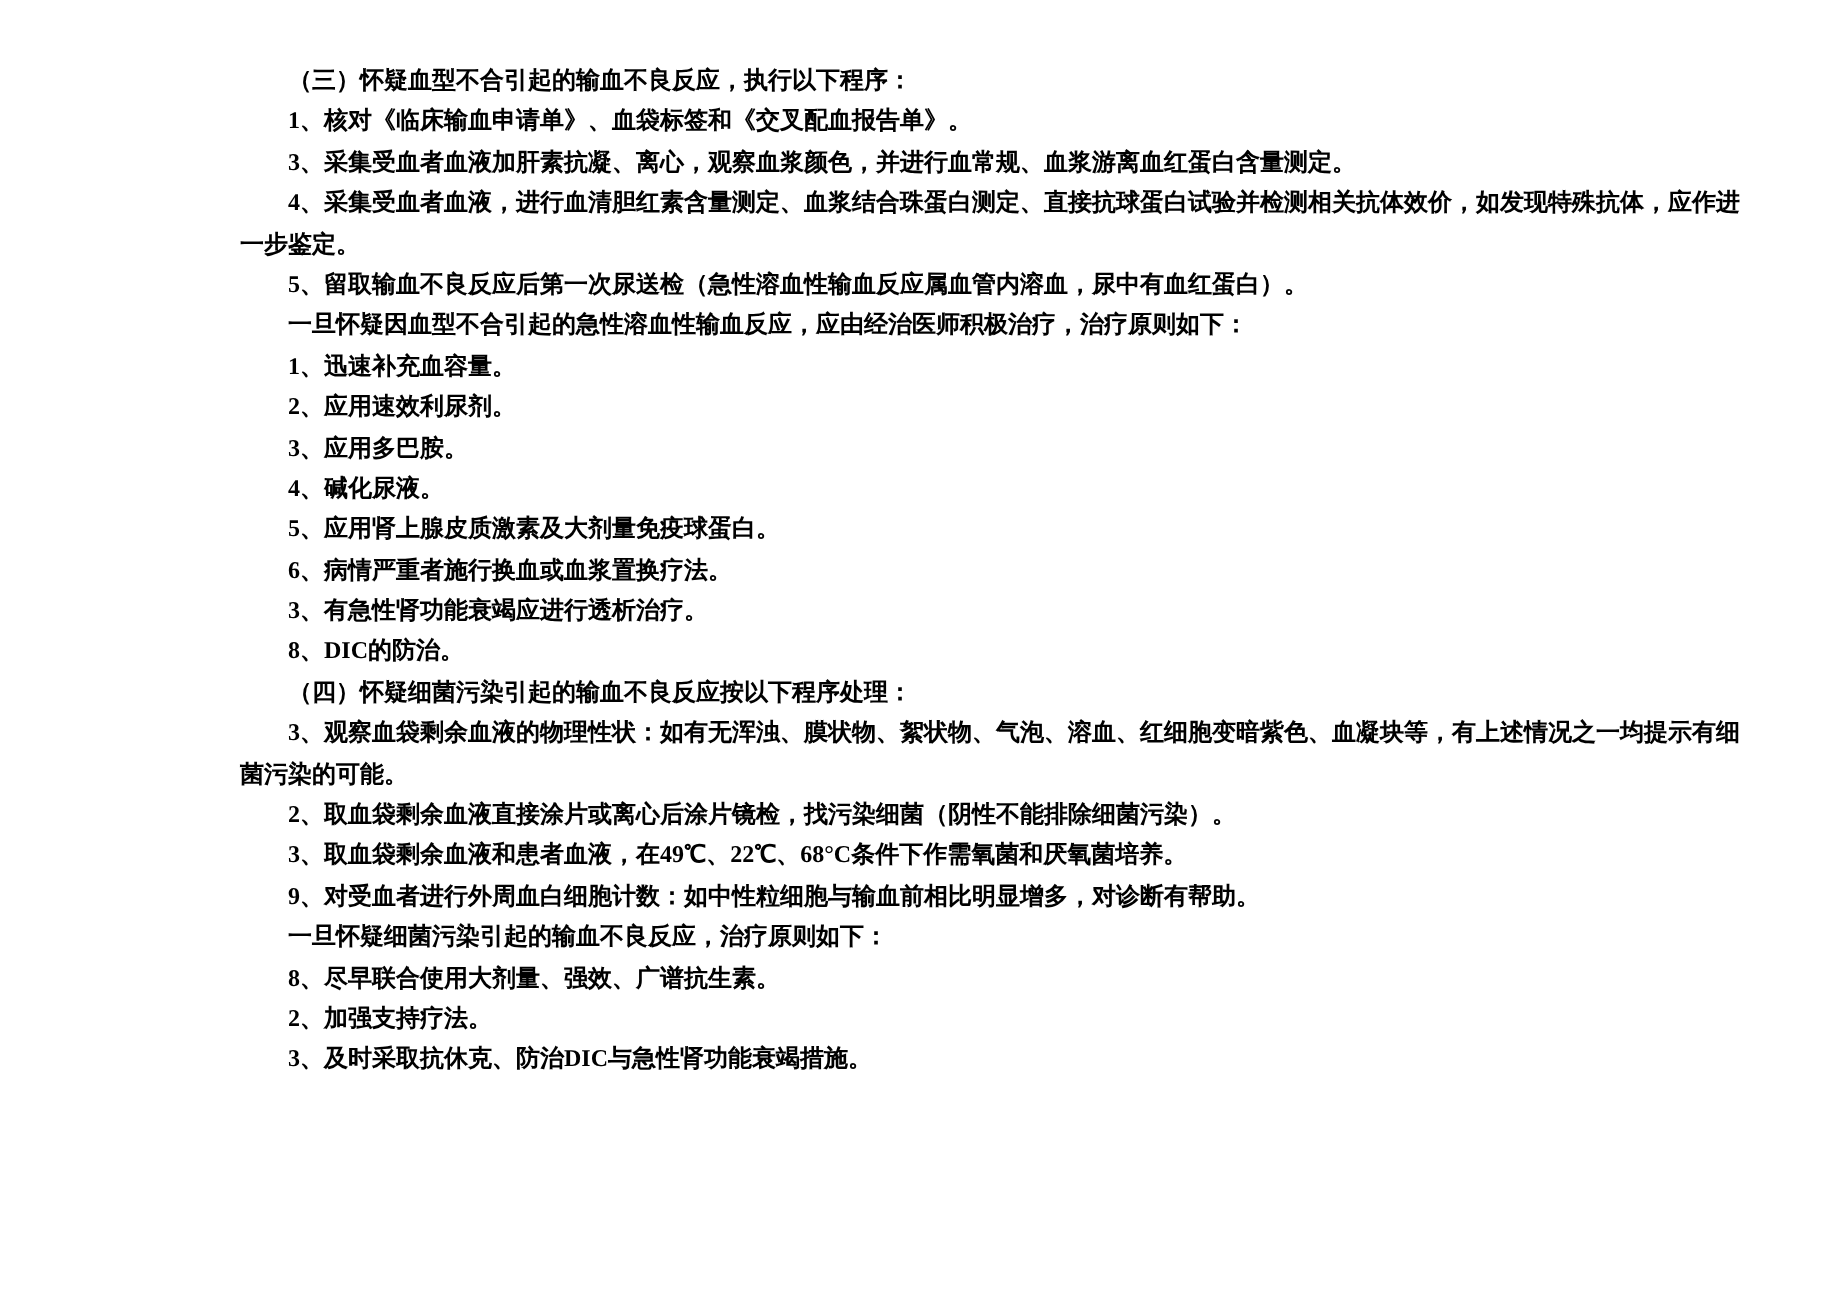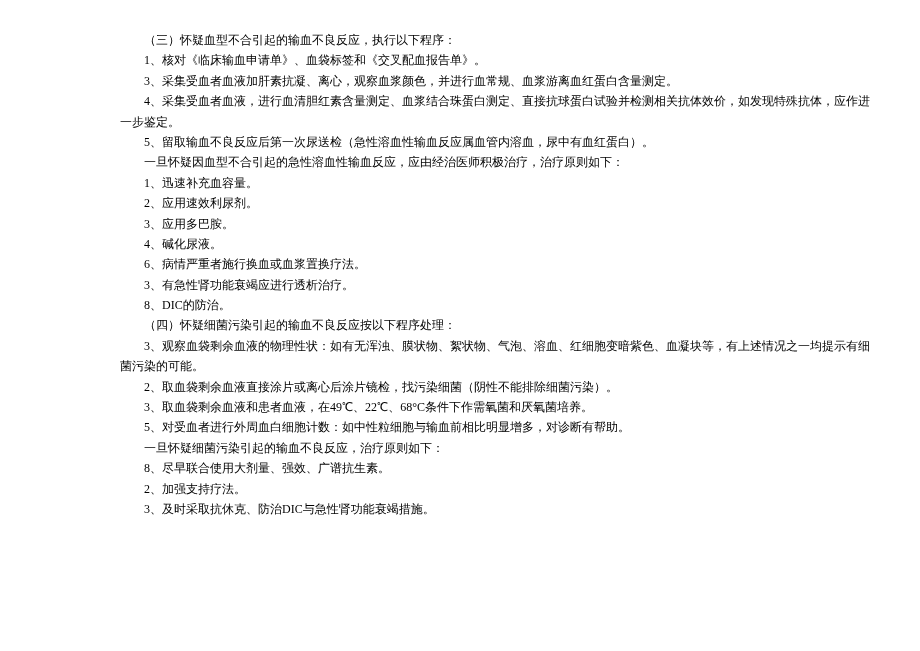--- a/index.html
+++ b/index.html
@@ -15,41 +15,43 @@
       font-size: 12px;
       line-height: 1.7;
       color: #000;
       padding: 30px 40px 20px 120px;
     }
     .line {
       display: block;
     }
     .indent {
       text-indent: 2em;
+      font-weight: bold;
     }
   </style>
 </head>
 <body>
 
 <div>
   <span class="line indent">（三）怀疑血型不合引起的输血不良反应，执行以下程序：</span>
   <span class="line indent">1、核对《临床输血申请单》、血袋标签和《交叉配血报告单》。</span>
   <span class="line indent">3、采集受血者血液加肝素抗凝、离心，观察血浆颜色，并进行血常规、血浆游离血红蛋白含量测定。</span>
   <span class="line indent">4、采集受血者血液，进行血清胆红素含量测定、血浆结合珠蛋白测定、直接抗球蛋白试验并检测相关抗体效价，如发现特殊抗体，应作进一步鉴定。</span>
   <span class="line indent">5、留取输血不良反应后第一次尿送检（急性溶血性输血反应属血管内溶血，尿中有血红蛋白）。</span>
   <span class="line indent">一旦怀疑因血型不合引起的急性溶血性输血反应，应由经治医师积极治疗，治疗原则如下：</span>
   <span class="line indent">1、迅速补充血容量。</span>
   <span class="line indent">2、应用速效利尿剂。</span>
   <span class="line indent">3、应用多巴胺。</span>
   <span class="line indent">4、碱化尿液。</span>
+  <span class="line indent">5、应用肾上腺皮质激素及大剂量免疫球蛋白。</span>
   <span class="line indent">6、病情严重者施行换血或血浆置换疗法。</span>
   <span class="line indent">3、有急性肾功能衰竭应进行透析治疗。</span>
   <span class="line indent">8、DIC的防治。</span>
   <span class="line indent">（四）怀疑细菌污染引起的输血不良反应按以下程序处理：</span>
   <span class="line indent">3、观察血袋剩余血液的物理性状：如有无浑浊、膜状物、絮状物、气泡、溶血、红细胞变暗紫色、血凝块等，有上述情况之一均提示有细菌污染的可能。</span>
   <span class="line indent">2、取血袋剩余血液直接涂片或离心后涂片镜检，找污染细菌（阴性不能排除细菌污染）。</span>
   <span class="line indent">3、取血袋剩余血液和患者血液，在49℃、22℃、68°C条件下作需氧菌和厌氧菌培养。</span>
-  <span class="line indent">5、对受血者进行外周血白细胞计数：如中性粒细胞与输血前相比明显增多，对诊断有帮助。</span>
+  <span class="line indent">9、对受血者进行外周血白细胞计数：如中性粒细胞与输血前相比明显增多，对诊断有帮助。</span>
   <span class="line indent">一旦怀疑细菌污染引起的输血不良反应，治疗原则如下：</span>
   <span class="line indent">8、尽早联合使用大剂量、强效、广谱抗生素。</span>
   <span class="line indent">2、加强支持疗法。</span>
   <span class="line indent">3、及时采取抗休克、防治DIC与急性肾功能衰竭措施。</span>
 </div>
 
 </body></html>

